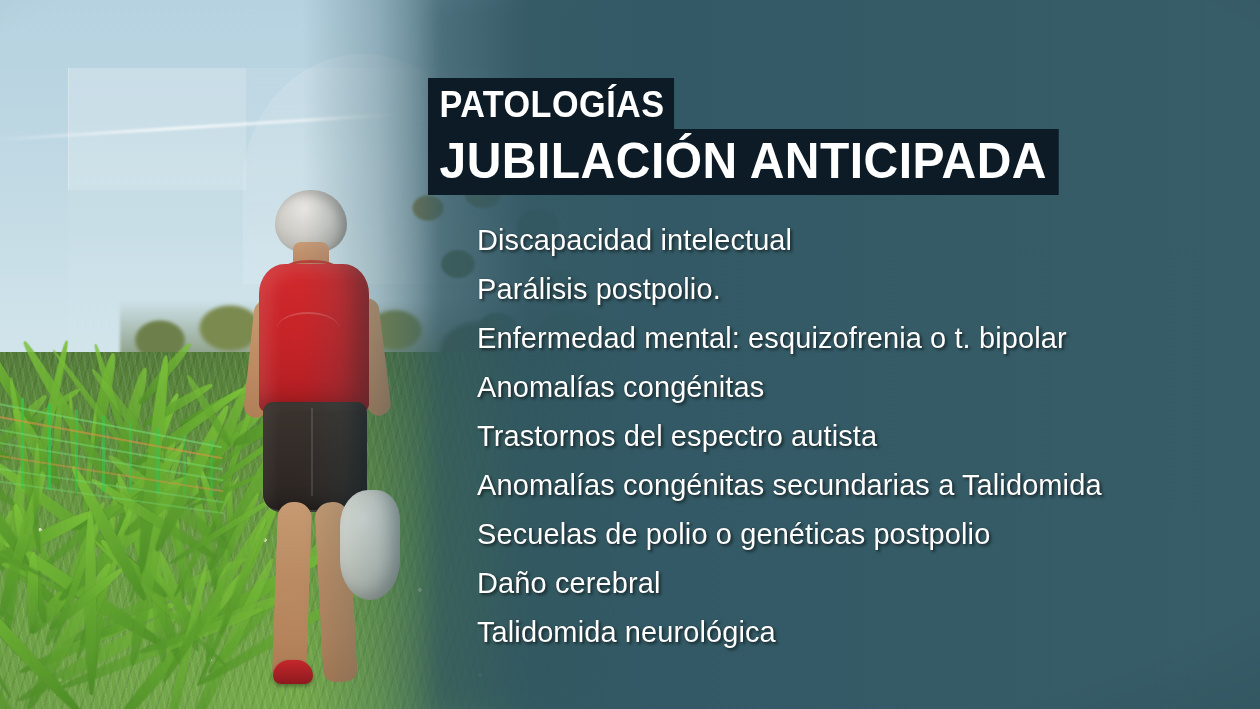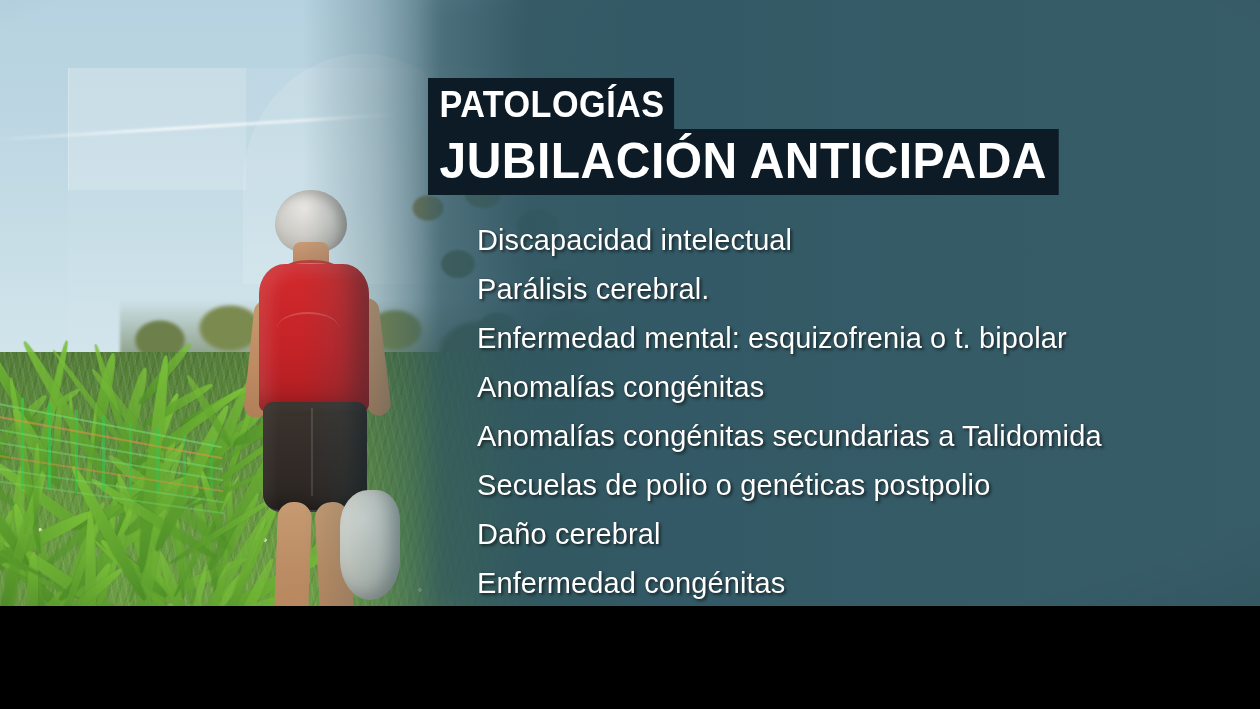--- a/index.html
+++ b/index.html
@@ -3,21 +3,21 @@
 <meta charset="utf-8">
 <style>
   html, body {
     margin: 0;
     padding: 0;
     background: #000;
   }
   #stage {
     position: relative;
     width: 1260px;
-    height: 606px;
+    height: 709px;
     overflow: hidden;
     font-family: "Liberation Sans", sans-serif;
     background: #2f5560;
   }
 
   
   .photo {
     position: absolute;
     inset: 0;
     overflow: hidden;
@@ -495,22 +495,23 @@
     <div class="title-row">
       <span class="title-bar title-kicker">PATOLOGÍAS</span>
     </div>
     <div class="title-row">
       <span class="title-bar title-main">JUBILACIÓN ANTICIPADA</span>
     </div>
   </div>
 
   <div class="list">
     <div class="list-item">Discapacidad intelectual</div>
-    <div class="list-item">Parálisis cerebral.</div>
+    <div class="list-item">Parálisis postpolio.</div>
     <div class="list-item">Enfermedad mental: esquizofrenia o t. bipolar</div>
     <div class="list-item">Anomalías congénitas</div>
+    <div class="list-item">Trastornos del espectro autista</div>
     <div class="list-item">Anomalías congénitas secundarias a Talidomida</div>
     <div class="list-item">Secuelas de polio o genéticas postpolio</div>
     <div class="list-item">Daño cerebral</div>
-    <div class="list-item">Enfermedad congénitas</div>
+    <div class="list-item">Talidomida neurológica</div>
   </div>
 
 </div>
 
 </body></html>

